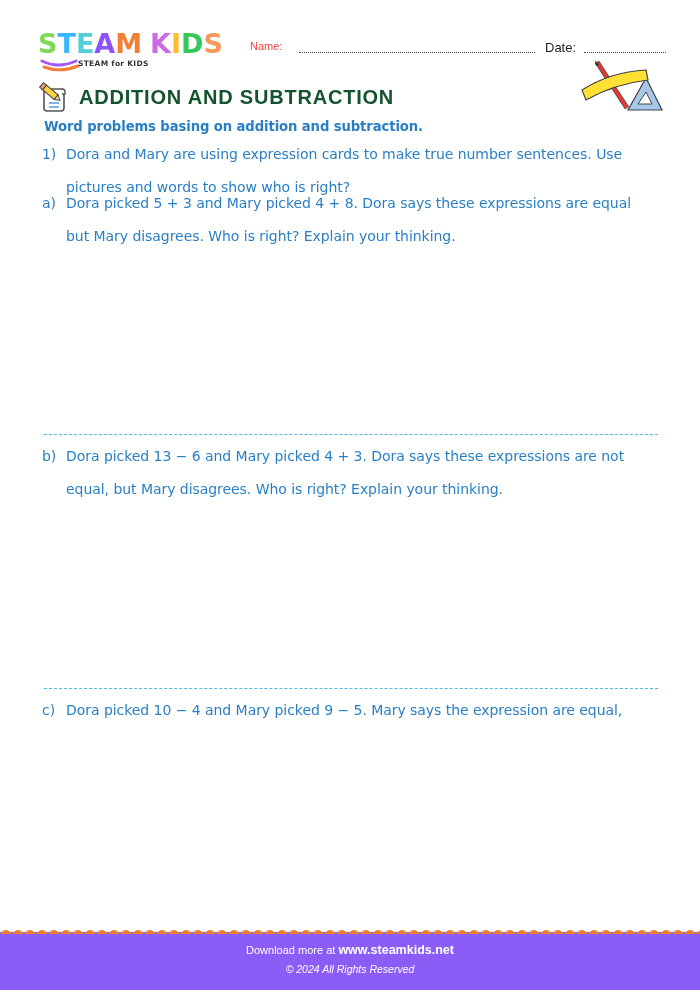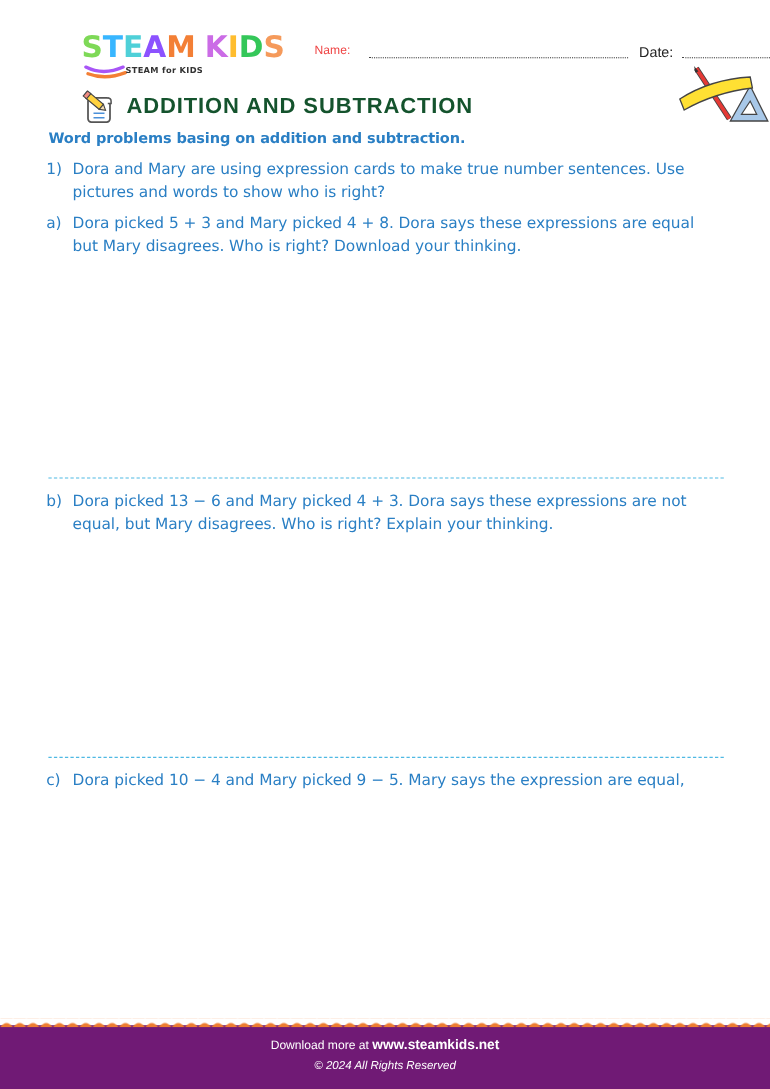--- a/index.html
+++ b/index.html
@@ -1,43 +1,43 @@
 <!DOCTYPE html>
 <html><head>
   <meta charset="utf-8">
   <style>
     * { margin: 0; padding: 0; box-sizing: border-box; }
     html, body { width: 700px; height: 990px; background: #ffffff; overflow: hidden; }
     body { position: relative; font-family: "DejaVu Sans", sans-serif; }
 
-    .header { position: absolute; left: 0; top: 0; width: 612px; height: 120px; margin-left: 36px; }
+    .header { position: absolute; left: 0; top: 0; width: 612px; height: 120px; }
     .logo { position: absolute; left: 38px; top: 30px; width: 195px; height: 45px; }
     .logo-word { font-family: "DejaVu Sans", sans-serif; font-weight: 900; font-size: 27px; letter-spacing: 0px; line-height: 28px; white-space: nowrap; position: absolute; left: 0; top: 0; }
     .logo-word span { display: inline-block; }
     .logo-sub { position: absolute; left: 40px; top: 29px; font-size: 7.5px; font-weight: bold; color: #333; letter-spacing: 0.3px; }
     .logo-swoosh { position: absolute; left: 2px; top: 27px; }
 
     .name-label { position: absolute; left: 250px; top: 40px; font-family: "Liberation Sans", sans-serif; font-size: 11px; color: #ef4444; }
     .name-line { position: absolute; left: 299px; top: 52px; width: 236px; border-bottom: 1px dotted #444; }
     .date-label { position: absolute; left: 545px; top: 40px; font-family: Liberation Sans, sans-serif; font-size: 13px; color: #222; }
     .date-line { position: absolute; left: 584px; top: 52px; width: 82px; border-bottom: 1px dotted #444; }
 
     .title-icon { position: absolute; left: 38px; top: 82px; width: 32px; height: 32px; }
     .title { position: absolute; left: 79px; top: 86px; font-family: "Liberation Sans", sans-serif; font-weight: bold; font-size: 20px; color: #14532d; letter-spacing: 0.8px; }
     .tools-icon { position: absolute; left: 580px; top: 60px; width: 90px; height: 52px; }
 
     .content { position: absolute; left: 0; top: 0; width: 700px; }
     .subtitle { position: absolute; left: 44px; top: 119px; font-family: "DejaVu Sans", sans-serif; font-weight: bold; font-size: 13.2px; color: #2a7fc4; letter-spacing: -0.1px; }
     .q-text { position: absolute; left: 42px; font-family: "DejaVu Sans", sans-serif; font-size: 14px; color: #2a7fc4; line-height: 21px; width: 640px; letter-spacing: -0.05px; }
     .q-text .num { display: inline-block; width: 24px; }
-    .q-text .cont { padding-left: 24px; display: block; }
+    .q-text .cont { padding-left: 24px; display: block; margin-top: 12px; }
 
     .divider { position: absolute; left: 44px; width: 614px; border-top: 1.5px dashed #4fb9e3; }
 
-    .footer { position: absolute; left: 0; top: 932px; width: 700px; height: 58px; background: #701a75; }
+    .footer { position: absolute; left: 0; top: 932px; width: 700px; height: 58px; background: #8b5cf6; }
     .scallops { position: absolute; left: 0; top: -6px; width: 700px; height: 8px; }
     .footer-line1 { position: absolute; left: 0; width: 700px; top: 11px; text-align: center; font-family: "Liberation Sans", sans-serif; color: #fff; font-size: 11px; }
     .footer-line1 b { font-size: 12.5px; }
     .footer-line2 { position: absolute; left: 0; width: 700px; top: 31px; text-align: center; font-family: "Liberation Sans", sans-serif; font-style: italic; color: #fff; font-size: 10.5px; }
   </style>
 </head>
 <body>
 
 <div class="header">
   <div class="logo">
@@ -82,21 +82,21 @@
 <div class="content">
   <div class="subtitle">Word problems basing on addition and subtraction.</div>
 
   <div class="q-text" style="top:144px">
     <span class="num">1)</span><span>Dora and Mary are using expression cards to make true number sentences. Use</span>
     <span class="cont">pictures and words to show who is right?</span>
   </div>
 
   <div class="q-text" style="top:193px">
     <span class="num">a)</span><span>Dora picked 5 + 3 and Mary picked 4 + 8. Dora says these expressions are equal</span>
-    <span class="cont">but Mary disagrees. Who is right? Download your thinking.</span>
+    <span class="cont">but Mary disagrees. Who is right? Explain your thinking.</span>
   </div>
 
   <div class="divider" style="top:434px"></div>
 
   <div class="q-text" style="top:446px">
     <span class="num">b)</span><span>Dora picked 13 − 6 and Mary picked 4 + 3. Dora says these expressions are not</span>
     <span class="cont">equal, but Mary disagrees. Who is right? Explain your thinking.</span>
   </div>
 
   <div class="divider" style="top:688px"></div>

